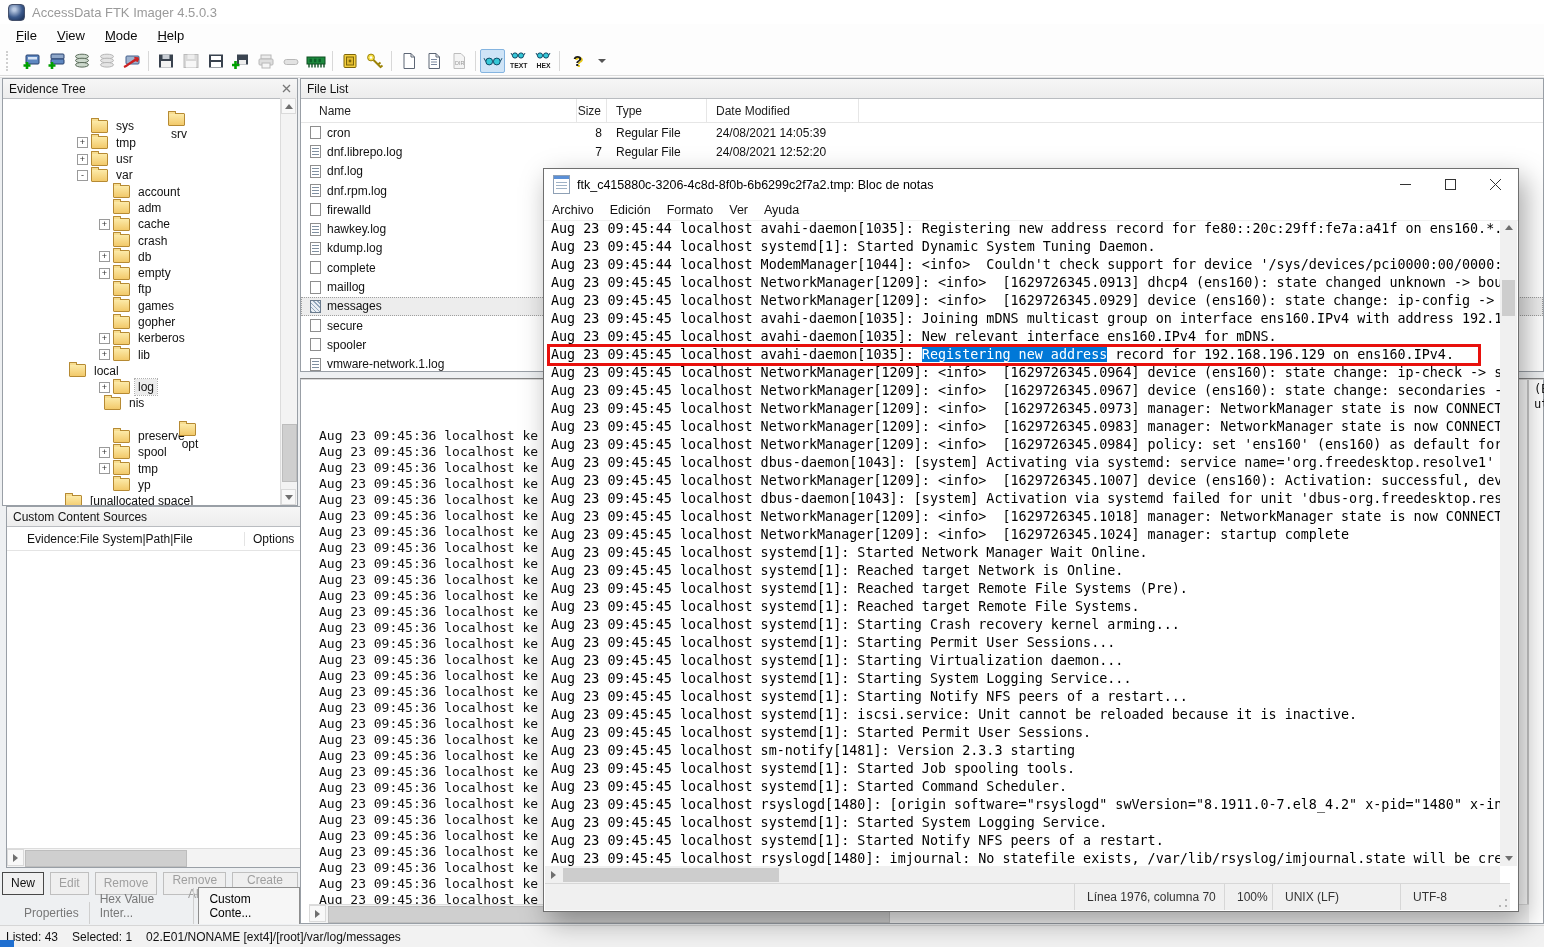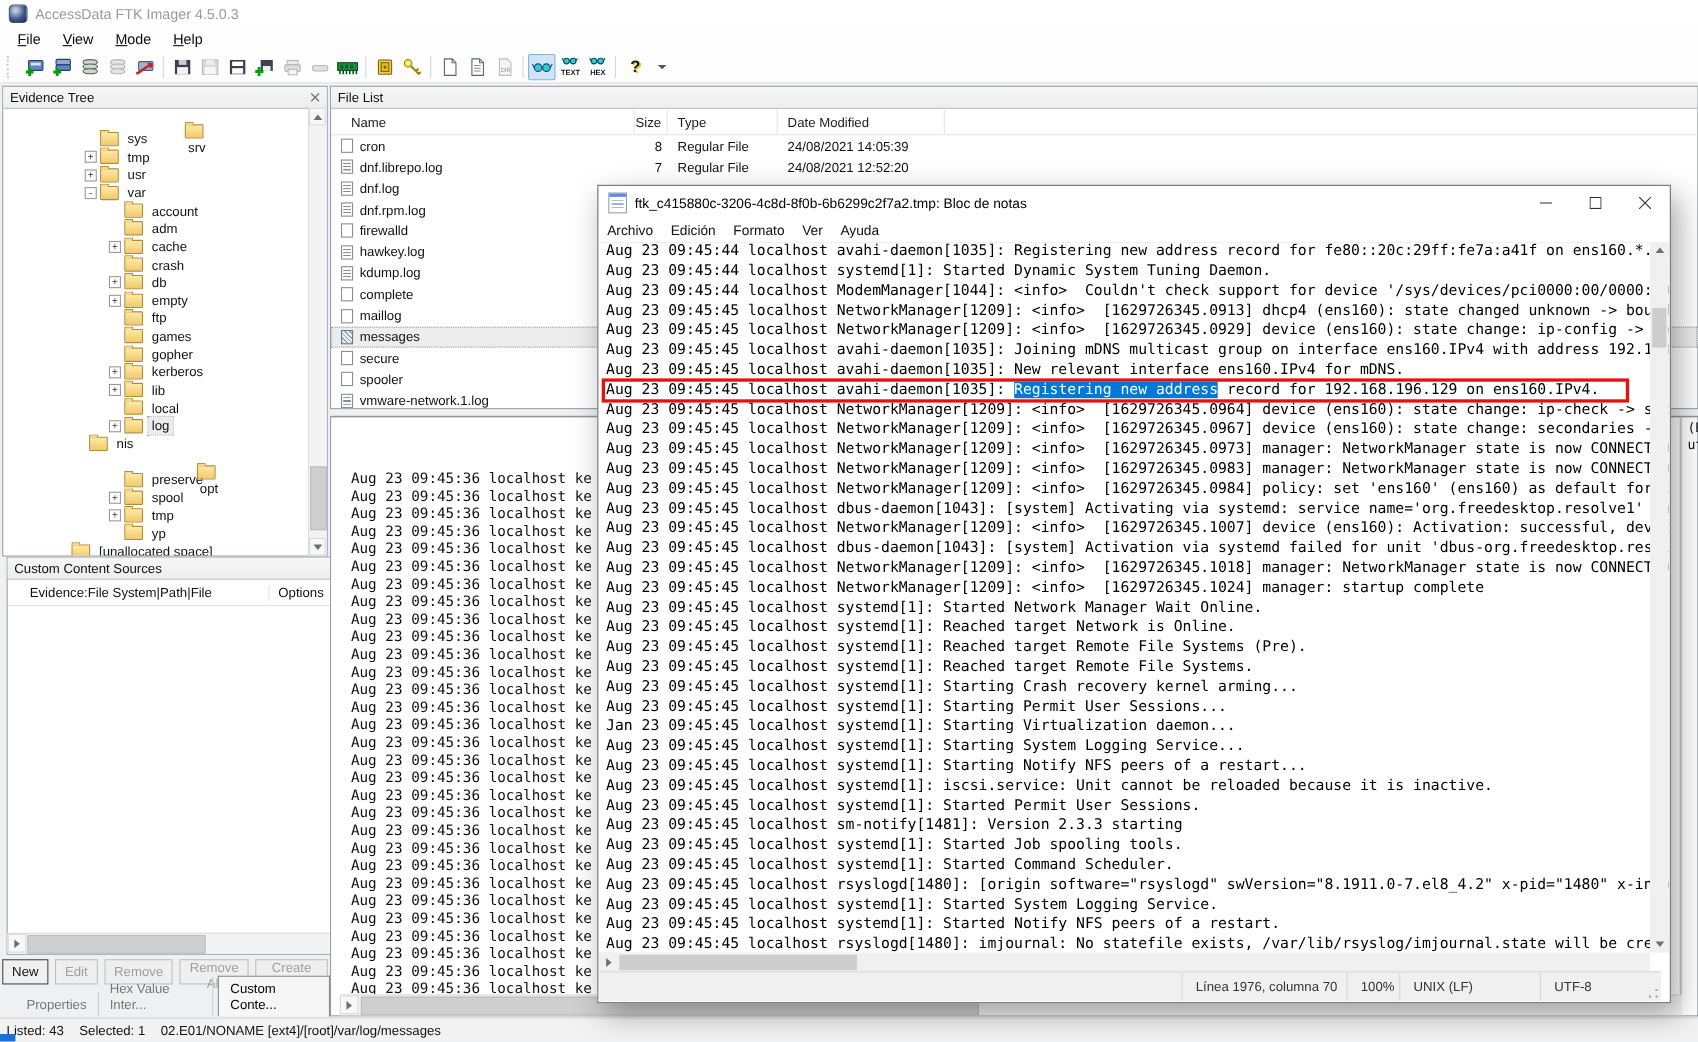--- a/index.html
+++ b/index.html
@@ -397,33 +397,33 @@
         <span class="folder"></span>
         <span class="tlabel">kerberos</span>
       </div>
 
       <div class="tree-row" style="padding-left: 96px;">
         <span class="twisty">+</span>
         <span class="folder"></span>
         <span class="tlabel">lib</span>
       </div>
 
-      <div class="tree-row" style="padding-left: 96px;">
+      <div class="tree-row" style="padding-left: 52px;">
         <span class="twisty"></span>
         <span class="folder"></span>
         <span class="tlabel">local</span>
       </div>
 
       <div class="tree-row selected" style="padding-left: 96px;">
         <span class="twisty">+</span>
         <span class="folder"></span>
         <span class="tlabel">log</span>
       </div>
 
-      <div class="tree-row" style="padding-left: 64px;">
+      <div class="tree-row" style="padding-left: 87px;">
         <span class="twisty"></span>
         <span class="folder"></span>
         <span class="tlabel">nis</span>
       </div>
 
       <div class="tree-row" style="padding-left: 96px; flex-direction: column;">
         <span class="twisty"></span>
         <span class="folder"></span>
         <span class="tlabel">opt</span>
       </div>
@@ -762,21 +762,21 @@
       <div class="np-line"><span class="pre">Aug 23 09:45:45 localhost systemd[1]: Reached target Network is Online.</span><span class="post"></span></div>
 
       <div class="np-line"><span class="pre">Aug 23 09:45:45 localhost systemd[1]: Reached target Remote File Systems (Pre).</span><span class="post"></span></div>
 
       <div class="np-line"><span class="pre">Aug 23 09:45:45 localhost systemd[1]: Reached target Remote File Systems.</span><span class="post"></span></div>
 
       <div class="np-line"><span class="pre">Aug 23 09:45:45 localhost systemd[1]: Starting Crash recovery kernel arming...</span><span class="post"></span></div>
 
       <div class="np-line"><span class="pre">Aug 23 09:45:45 localhost systemd[1]: Starting Permit User Sessions...</span><span class="post"></span></div>
 
-      <div class="np-line"><span class="pre">Jan 23 09:45:45 localhost systemd[1]: Starting Virtualization daemon...</span><span class="post"></span></div>
+      <div class="np-line"><span class="pre">Aug 23 09:45:45 localhost systemd[1]: Starting Virtualization daemon...</span><span class="post"></span></div>
 
       <div class="np-line"><span class="pre">Aug 23 09:45:45 localhost systemd[1]: Starting System Logging Service...</span><span class="post"></span></div>
 
       <div class="np-line"><span class="pre">Aug 23 09:45:45 localhost systemd[1]: Starting Notify NFS peers of a restart...</span><span class="post"></span></div>
 
       <div class="np-line"><span class="pre">Aug 23 09:45:45 localhost systemd[1]: iscsi.service: Unit cannot be reloaded because it is inactive.</span><span class="post"></span></div>
 
       <div class="np-line"><span class="pre">Aug 23 09:45:45 localhost systemd[1]: Started Permit User Sessions.</span><span class="post"></span></div>
 
       <div class="np-line"><span class="pre">Aug 23 09:45:45 localhost sm-notify[1481]: Version 2.3.3 starting</span><span class="post"></span></div>

